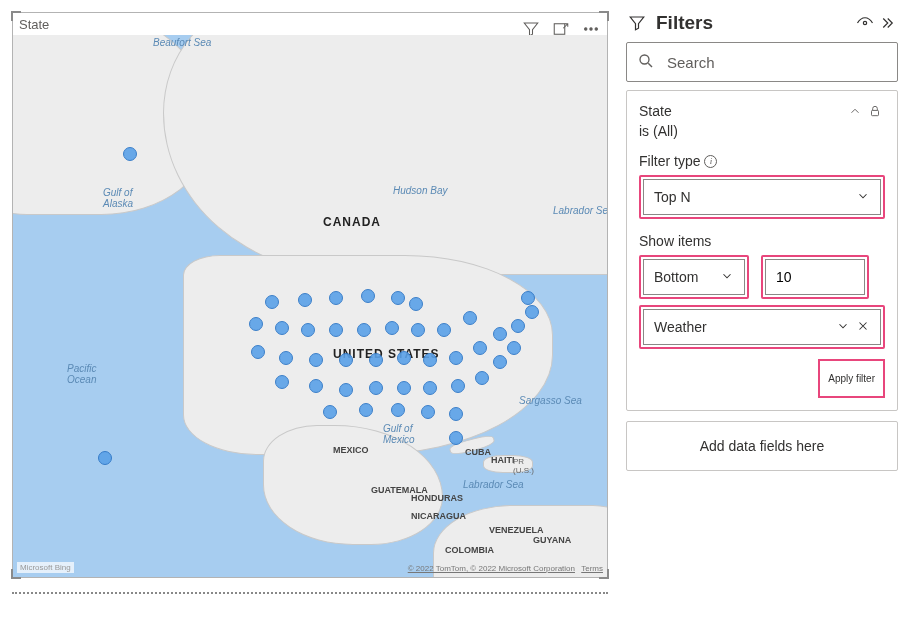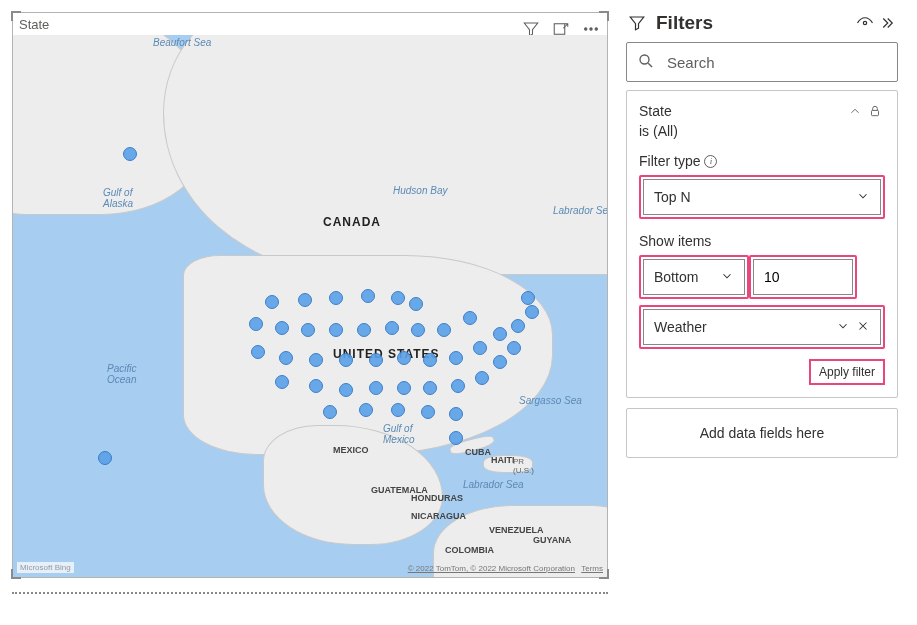--- a/index.html
+++ b/index.html
@@ -188,22 +188,22 @@
 
   .hw1 { flex:0 0 110px; }
   .hw2 { flex:0 0 108px; }
 
   .apply-row {
     display:flex; justify-content:flex-end;
     margin-top:10px;
   }
   .apply {
     border:2px solid #e8467c;
-    padding:4px 8px;
-    font-size:12px;
+    padding:12px 8px;
+    font-size:10px;
     cursor:pointer;
   }
 
   .placeholder-card {
     border:1px solid #c8c6c4;
     border-radius:2px;
     margin-top:10px;
     height:50px;
     display:flex; align-items:center; justify-content:center;
     font-size:14px; color:#323130;
@@ -262,21 +262,21 @@
     <div class="ms-bing">Microsoft Bing</div>
     <div class="attrib">
       <span>© 2022 TomTom, © 2022 Microsoft Corporation</span>
       <span>Terms</span>
     </div>
   <div class="sea-label" style="left: 140px; top: 2px; white-space: pre;">Beaufort Sea</div>
         <div class="sea-label" style="left: 90px; top: 152px; white-space: pre;">Gulf of
 Alaska</div>
         <div class="sea-label" style="left: 380px; top: 150px; white-space: pre;">Hudson Bay</div>
         <div class="sea-label" style="left: 540px; top: 170px; white-space: pre;">Labrador Sea</div>
-        <div class="sea-label" style="left: 54px; top: 328px; white-space: pre; margin-left: 40px;">Pacific
+        <div class="sea-label" style="left: 54px; top: 328px; white-space: pre;">Pacific
 Ocean</div>
         <div class="sea-label" style="left: 370px; top: 388px; white-space: pre;">Gulf of
 Mexico</div>
         <div class="sea-label" style="left: 506px; top: 360px; white-space: pre;">Sargasso Sea</div>
         <div class="sea-label" style="left: 450px; top: 444px; white-space: pre;">Labrador Sea</div>
         <div class="land-label" style="left: 310px; top: 180px;">CANADA</div>
         <div class="land-label" style="left: 320px; top: 312px;">UNITED STATES</div>
         <div class="city-label" style="left: 320px; top: 410px;">MEXICO</div>
         <div class="city-label" style="left: 452px; top: 412px;">CUBA</div>
         <div class="city-label" style="left: 358px; top: 450px;">GUATEMALA</div>
@@ -403,21 +403,21 @@
         <span class="val">Top N</span>
         <span class="chev"><svg viewBox="0 0 24 24">
               <path d="M6 9l6 6 6-6"></path>
             </svg></span>
       </div>
     </div>
 
     <div class="field-label">
       <span>Show items</span>
     </div>
-    <div style="display:flex; gap:0; margin-top:6px;">
+    <div style="display:flex; gap:12px; margin-top:6px;">
       <div class="highlight-wrap hw1" style="margin-top:0;">
         <div class="dropdown">
           <span class="val">Bottom</span>
           <span class="chev"><svg viewBox="0 0 24 24">
                 <path d="M6 9l6 6 6-6"></path>
               </svg></span>
         </div>
       </div>
       <div class="highlight-wrap hw2" style="margin-top:0;">
         <input class="num-input" style="width: 100%; border: 1px solid rgb(138, 136, 134);" value="10">

